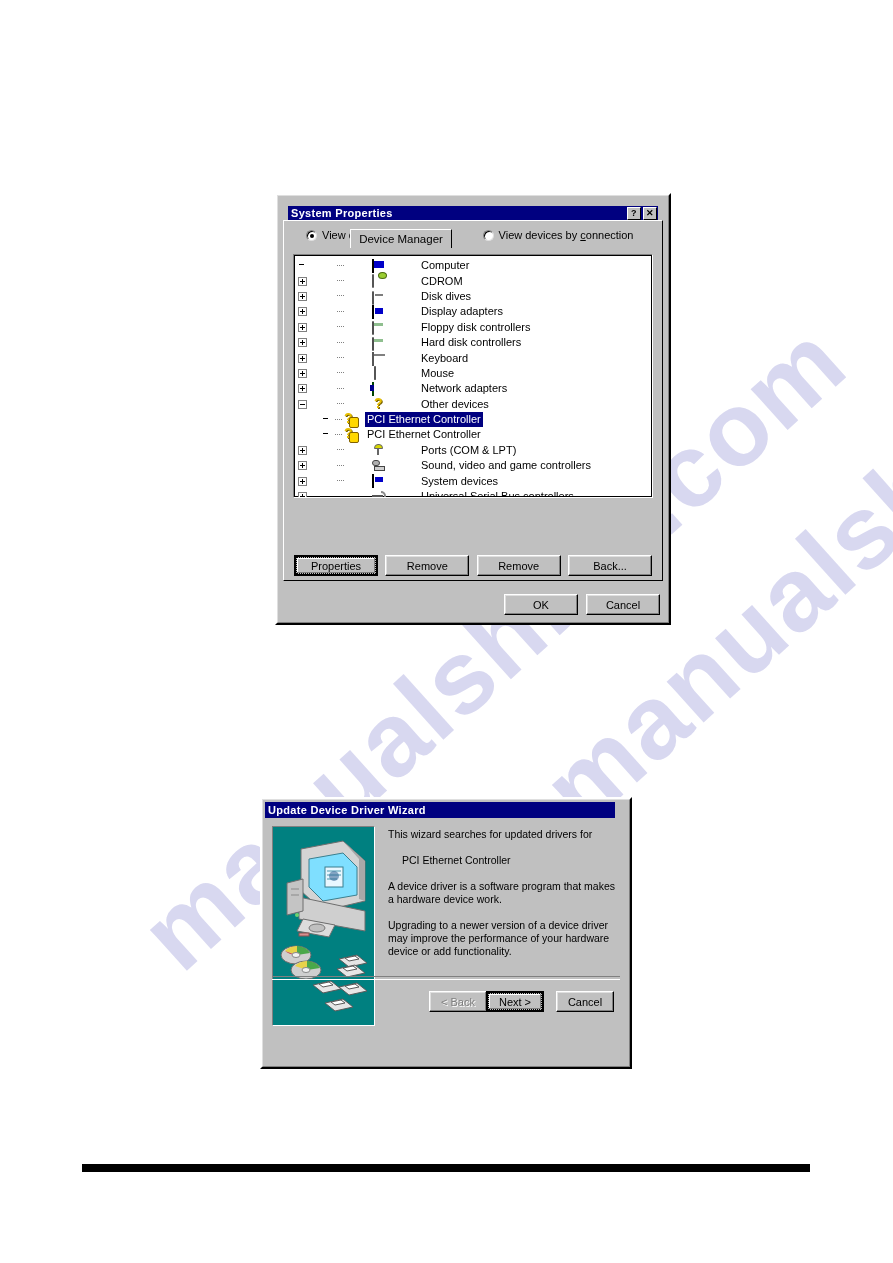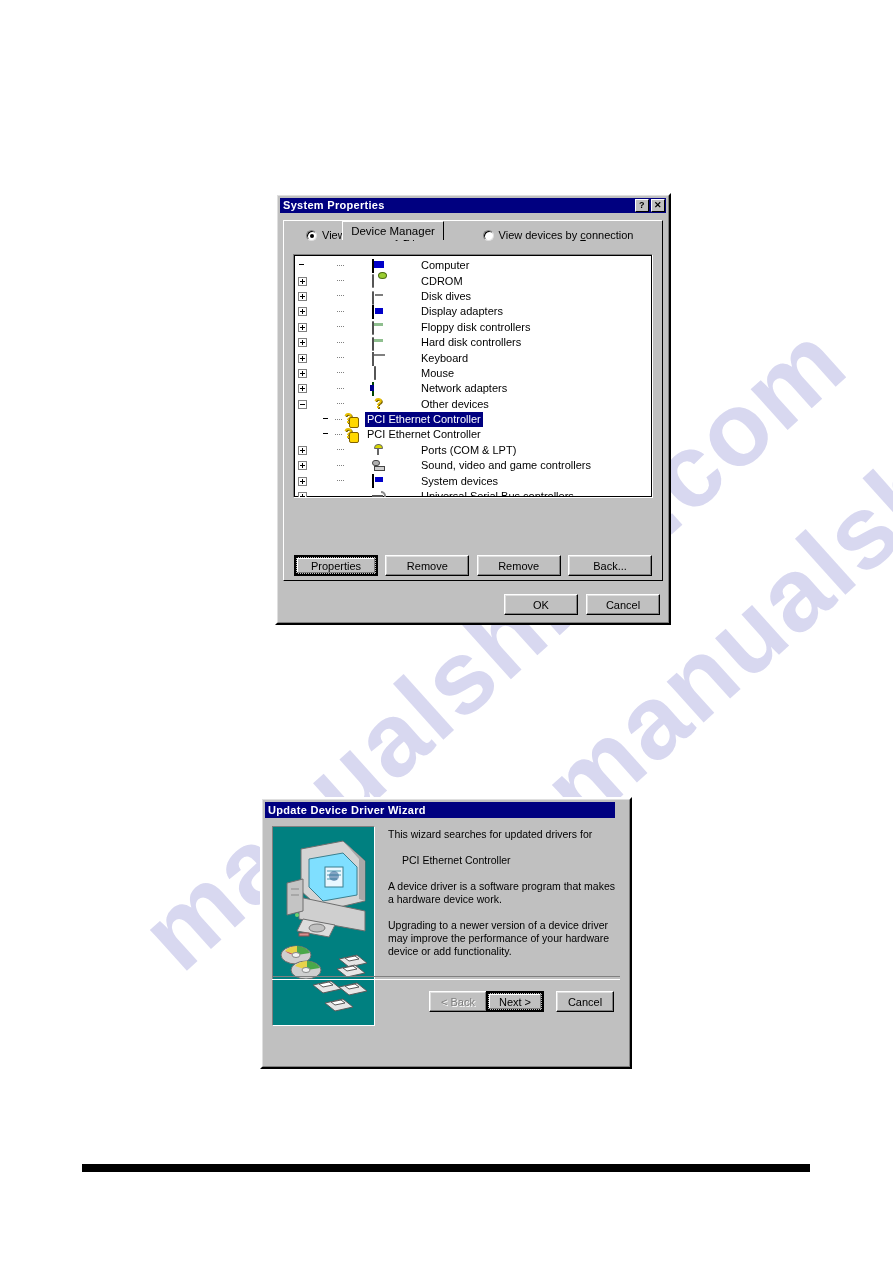--- a/index.html
+++ b/index.html
@@ -33,21 +33,21 @@
     box-sizing:border-box;
     border-top:2px solid #ffffff;
     border-left:2px solid #ffffff;
     border-right:2px solid #000000;
     border-bottom:2px solid #000000;
   }
   .win-inner{
     box-sizing:border-box;width:100%;height:100%;
     border-top:1px solid #dfdfdf;border-left:1px solid #dfdfdf;
     border-right:1px solid #808080;border-bottom:1px solid #808080;
-    padding:2px;
+    padding:10px;
   }
   .titlebar{
     height:15px;background:#000080;color:#ffffff;
     display:flex;align-items:center;
     font-size:11px;font-weight:bold;padding:0 1px 0 3px;
     letter-spacing:.3px;
   }
   .titlebar .ttl{flex:1;line-height:15px;white-space:nowrap;}
   .tb-btns{display:flex;gap:2px;}
   .tb-btn{

